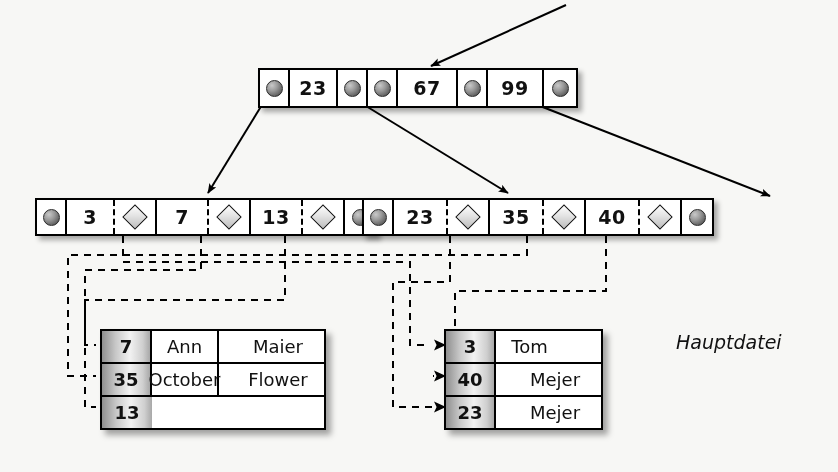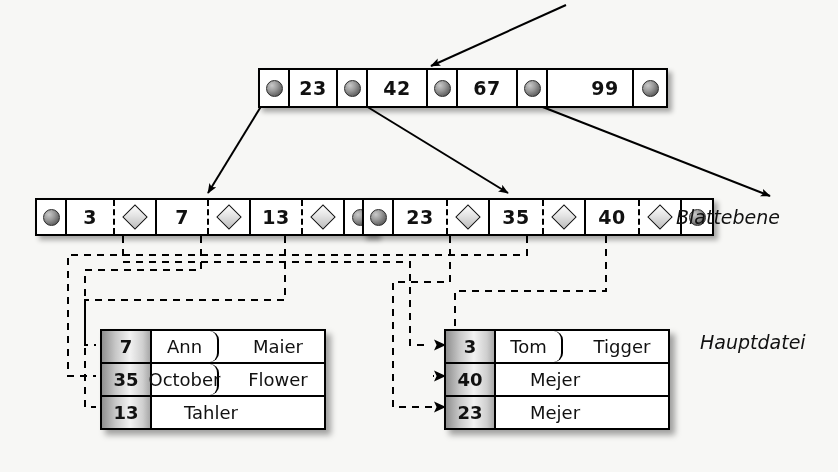--- a/index.html
+++ b/index.html
@@ -71,21 +71,21 @@
     display:flex;align-items:center;justify-content:center;
     font-size:18px;color:#111;
     border-right:2px solid #000;
   }
   .dtable .c:last-child{border-right:none;}
   .dtable .c.key{
     width:50px;
     background:linear-gradient(90deg,#8f8f8f 0%,#c7c7c7 28%,#f2f2f2 58%,#cfcfcf 85%,#a8a8a8 100%);
     font-weight:600;
   }
-  .dtable .c.name{width:67px;border-radius:9px;}
+  .dtable .c.name{width:67px;}
   .dtable .c.sur{width:92px;margin-left:13px;}
 
   
   .side-label{
     position:absolute;
     font-family:"DejaVu Sans", sans-serif;
     font-style:italic;
     font-size:19px;
     color:#111;
     white-space:nowrap;
@@ -145,29 +145,28 @@
   </svg>
 
   <div class="node" id="rootNode" style="left:258px;top:68px;height:40px;">
     <div class="cell" style="width:30px;">
       <span class="ptr-dot"></span>
     </div>
     <div class="cell val" style="width:48px;">23</div>
     <div class="cell" style="width:30px;">
       <span class="ptr-dot"></span>
     </div>
-    <div class="cell val" style="width:60px;">42</div>
     <div class="cell" style="width:30px;">
       <span class="ptr-dot"></span>
     </div>
     <div class="cell val" style="width:60px;">67</div>
     <div class="cell" style="width:30px;">
       <span class="ptr-dot"></span>
     </div>
-    <div class="cell val" style="width:56px;margin-left:30px;">99</div>
+    <div class="cell val" style="width:56px;">99</div>
     <div class="cell" style="width:32px;">
       <span class="ptr-dot"></span>
     </div>
   </div>
 
   <div class="node" style="left:35px;top:198px;height:38px;">
     <div class="cell" style="width:30px;">
       <span class="ptr-dot"></span>
     </div>
     <div class="cell val dash" style="width:48px;">3</div>
@@ -214,36 +213,33 @@
       <div class="c name">Ann</div>
       <div class="c sur">Maier</div>
     </div>
     <div class="row">
       <div class="c key">35</div>
       <div class="c name">October</div>
       <div class="c sur">Flower</div>
     </div>
     <div class="row">
       <div class="c key">13</div>
-      <div class="c sur">Tahler</div>
     </div>
   </div>
 
   <div class="dtable" style="left:444px;top:329px;">
     <div class="row">
       <div class="c key">3</div>
       <div class="c name">Tom</div>
-      <div class="c sur">Tigger</div>
     </div>
     <div class="row">
       <div class="c key">40</div>
       <div class="c sur">Mejer</div>
     </div>
     <div class="row">
       <div class="c key">23</div>
       <div class="c sur">Mejer</div>
     </div>
   </div>
 
-  <div class="side-label" style="left:676px;top:206px;">Blattebene</div>
-  <div class="side-label" style="left:700px;top:331px;">Hauptdatei</div>
+  <div class="side-label" style="left:676px;top:331px;">Hauptdatei</div>
 
 </div>
 
 </body></html>

